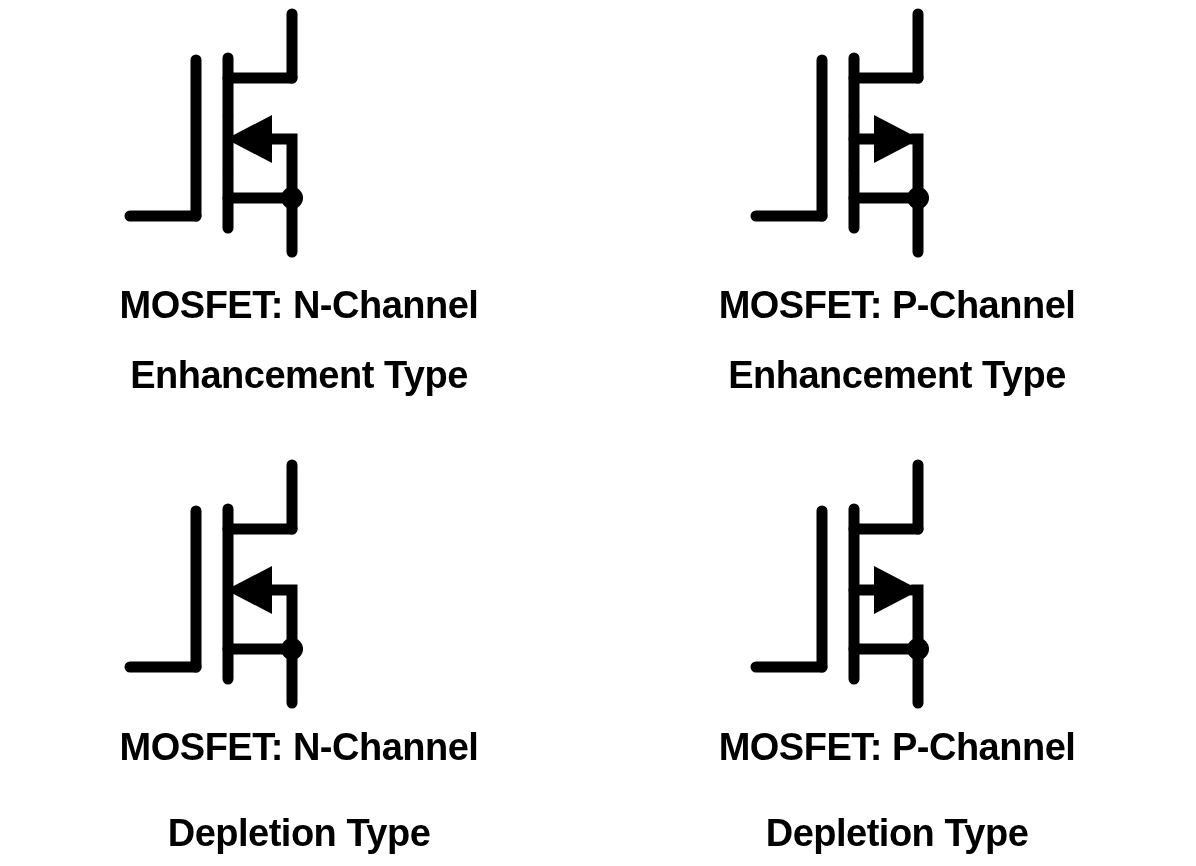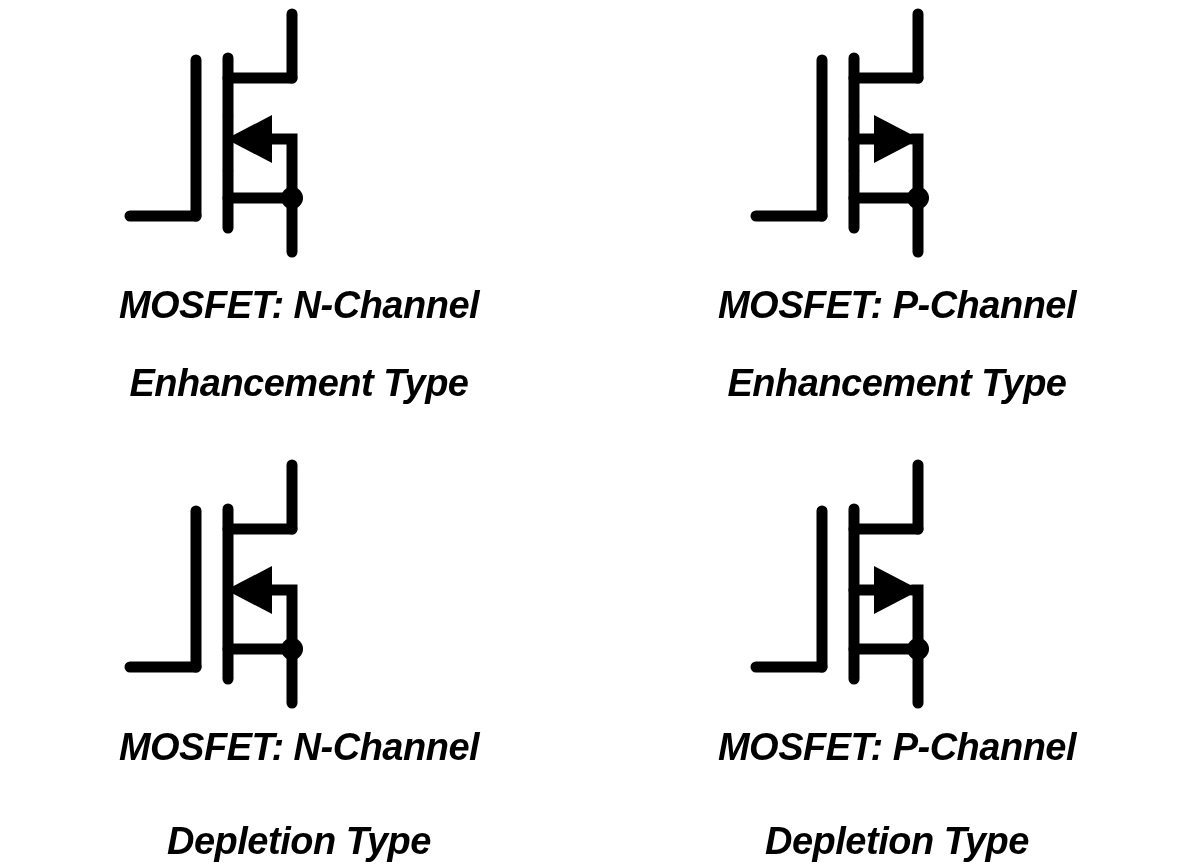--- a/index.html
+++ b/index.html
@@ -18,21 +18,20 @@
   .sheet {
     position: relative;
     width: 1196px;
     height: 866px;
     background: #ffffff;
   }
   .cell {
     position: absolute;
     width: 598px;
     height: 433px;
-    font-style: italic;
   }
   .cell-r0 { top: 0; }
   .cell-r1 { top: 433px; }
   .cell-c0 { left: 0; }
   .cell-c1 { left: 598px; }
 
   .symbol-wrap {
     position: absolute;
     top: 0;
     left: 0;
@@ -52,21 +51,21 @@
     width: 598px;
     text-align: center;
     font-weight: bold;
     font-size: 38px;
     letter-spacing: -0.5px;
     line-height: 1.0;
     color: #000000;
     white-space: nowrap;
   }
   .caption-line1 { top: 286px; }
-  .caption-line2 { top: 356px; margin-top: 8px; }
+  .caption-line2 { top: 356px; }
 
   
   .cell-r1 .caption-line1 { top: 295px; }
   .cell-r1 .caption-line2 { top: 381px; }
 </style>
 </head>
 <body>
 
 <div class="sheet">
 

